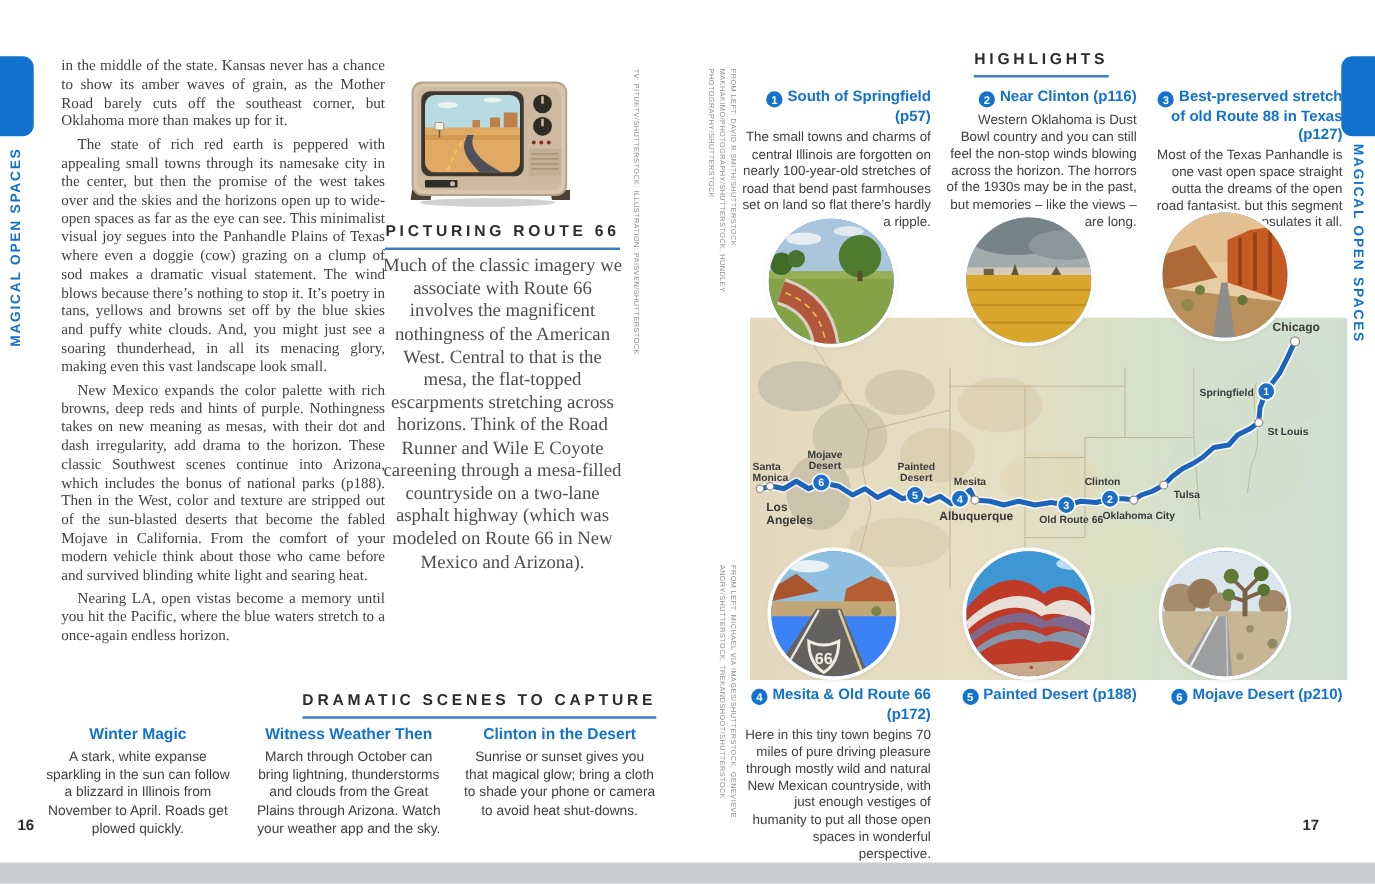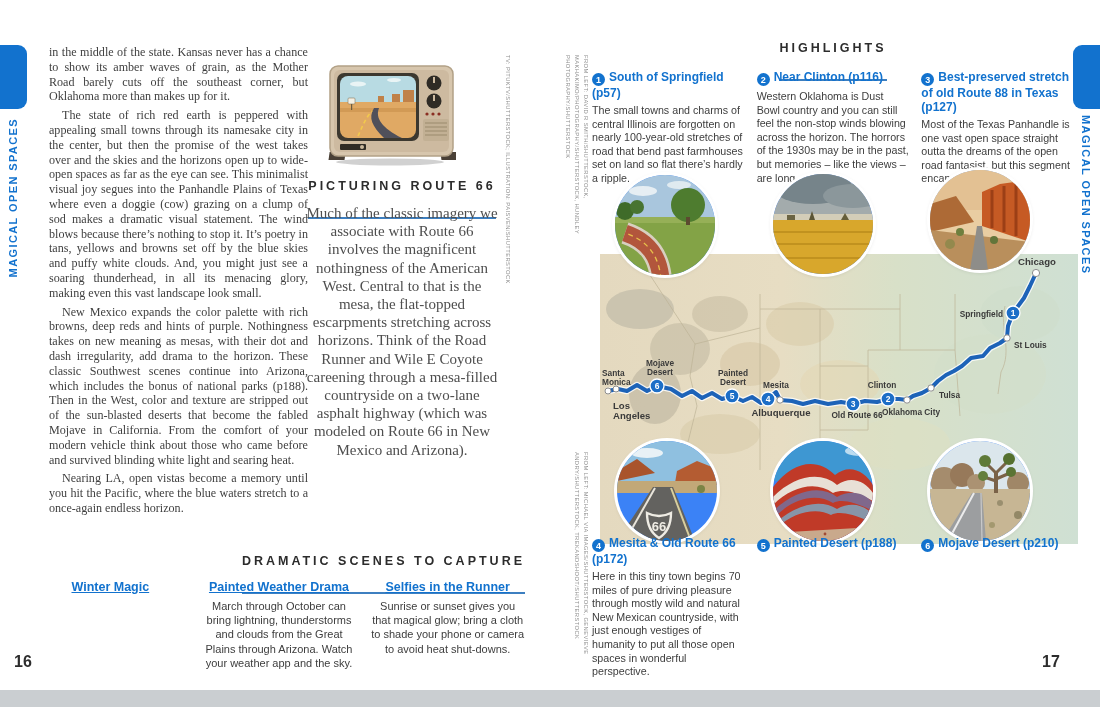--- a/index.html
+++ b/index.html
@@ -28,51 +28,51 @@
   
   .bodycopy{position:absolute;left:45px;top:41px;width:267px;
     font-family:var(--serif);font-size:12.1px;line-height:14.8px;color:#3f3f3f;
     text-align:justify;}
   .bodycopy p{margin:4px;}
   .bodycopy p + p{text-indent:13px;}
 
   
   .rule-wrap{position:absolute;text-align:center;}
   .rule-heading{display:inline-block;font-weight:bold;font-size:12.5px;
-    letter-spacing:3px;color:#2c2c2c;border-bottom:2px solid #3d7fc0;padding-bottom:24px;}
+    letter-spacing:3px;color:#2c2c2c;border-bottom:2px solid #3d7fc0;padding-bottom:6px;}
 
   
   .tv{position:absolute;left:328px;top:64px;width:128px;height:104px;}
   .pict-text{position:absolute;left:306px;top:204px;width:192px;text-align:center;
     font-family:var(--serif);font-size:15px;line-height:18.2px;color:#4e4e4e;}
 
   
   .cap-row{position:absolute;left:33px;top:580px;width:492px;display:flex;gap:14px;}
   .cap-col{flex:1;text-align:center;}
-  .cap-title{color:var(--blue);font-weight:bold;font-size:12.5px;text-decoration:underline;}
+  .cap-title{color:var(--blue);font-weight:bold;font-size:12.5px;}
   .cap-text{margin-top:5px;font-size:11px;line-height:14.2px;color:#3d3d3d;}
 
   
   .hl-row{position:absolute;display:flex;gap:12px;width:482px;left:592px;}
   .hl-row-top{top:70px;}
-  .hl-row-bottom{top:536px;}
-  .hl-col{flex:1;text-align:left;}
+  .hl-row-bottom{top:548px;}
+  .hl-col{flex:1;text-align:right;}
   .hl-title{color:var(--blue);font-weight:bold;font-size:12px;line-height:14px;}
   .badge{display:inline-flex;width:13px;height:13px;border-radius:50%;background:var(--blue);
     color:#fff;font-size:9px;font-weight:bold;align-items:center;justify-content:center;
     margin-right:4px;vertical-align:-1.5px;}
   .hl-text{margin-top:4px;font-size:10.7px;line-height:13.6px;color:#3d3d3d;}
 
   
   .mapbox{position:absolute;left:600px;top:254px;width:414px;height:290px;}
   .photo{position:absolute;width:100px;height:100px;border-radius:50%;overflow:hidden;
     box-shadow:0 0 0 3px #fff,0 1px 5px rgba(0,0,0,.25);background:#3b82f6;}
   .photo svg{display:block;}
 
-  .pagenum{position:absolute;font-weight:bold;font-size:16px;color:#2d2d2d;}
+  .pagenum{position:absolute;font-weight:bold;font-size:12px;color:#2d2d2d;}
   .vcredit{position:absolute;writing-mode:vertical-rl;font-size:5.8px;color:#8f8f8f;
     letter-spacing:.4px;line-height:1.55;}
 
   .map-label{font-family:var(--sans);font-size:8.3px;font-weight:bold;fill:#3a3a3a;}
   .map-label-big{font-size:9.6px;}
   .marker-num{font-family:var(--sans);font-size:8.5px;font-weight:bold;fill:#ffffff;}
 </style>
 </head>
 <body>
 
@@ -133,27 +133,28 @@
     <span class="rule-heading">PICTURING ROUTE 66</span>
   </div>
   <div class="pict-text">Much of the classic imagery we associate with Route 66 involves the magnificent nothingness of the American West. Central to that is the mesa, the flat-topped escarpments stretching across horizons. Think of the Road Runner and Wile E Coyote careening through a mesa-filled countryside on a two-lane asphalt highway (which was modeled on Route 66 in New Mexico and Arizona).</div>
 
   <div class="rule-wrap" style="left:33px;top:551px;width:492px;text-align:right;">
     <span class="rule-heading">DRAMATIC SCENES TO CAPTURE</span>
   </div>
   <div class="cap-row">
     <div class="cap-col">
       <div class="cap-title">Winter Magic</div>
+      <div class="cap-text">A stark, white expanse sparkling in the sun can follow a blizzard in Illinois from November to April. Roads get plowed quickly.</div>
     </div>
     <div class="cap-col">
-      <div class="cap-title">Painted Weather Drama</div>
+      <div class="cap-title">Witness Weather Then</div>
       <div class="cap-text">March through October can bring lightning, thunderstorms and clouds from the Great Plains through Arizona. Watch your weather app and the sky.</div>
     </div>
     <div class="cap-col">
-      <div class="cap-title">Selfies in the Runner</div>
+      <div class="cap-title">Clinton in the Desert</div>
       <div class="cap-text">Sunrise or sunset gives you that magical glow; bring a cloth to shade your phone or camera to avoid heat shut-downs.</div>
     </div>
   </div>
 
   <div class="pagenum" style="left:14px;top:653px;">16</div>
 
   <div class="vcredit" style="left:503px;top:55px;height:230px;">TV: PITUKTV/SHUTTERSTOCK; ILLUSTRATION: PAISVEN/SHUTTERSTOCK</div>
   <div class="vcredit" style="left:574px;top:55px;height:265px;width:16px;">FROM LEFT: DAVID R SMITH/SHUTTERSTOCK, MAKHAKIMO/PHOTOGRAPHY/SHUTTERSTOCK, HUNDLEY PHOTOGRAPHY/SHUTTERSTOCK</div>
   <div class="vcredit" style="left:574px;top:452px;height:232px;width:16px;">FROM LEFT: MICHAEL VIA IMAGES/SHUTTERSTOCK, GENEVIEVE ANDRY/SHUTTERSTOCK, TREKANDSHOOT/SHUTTERSTOCK</div>
 

